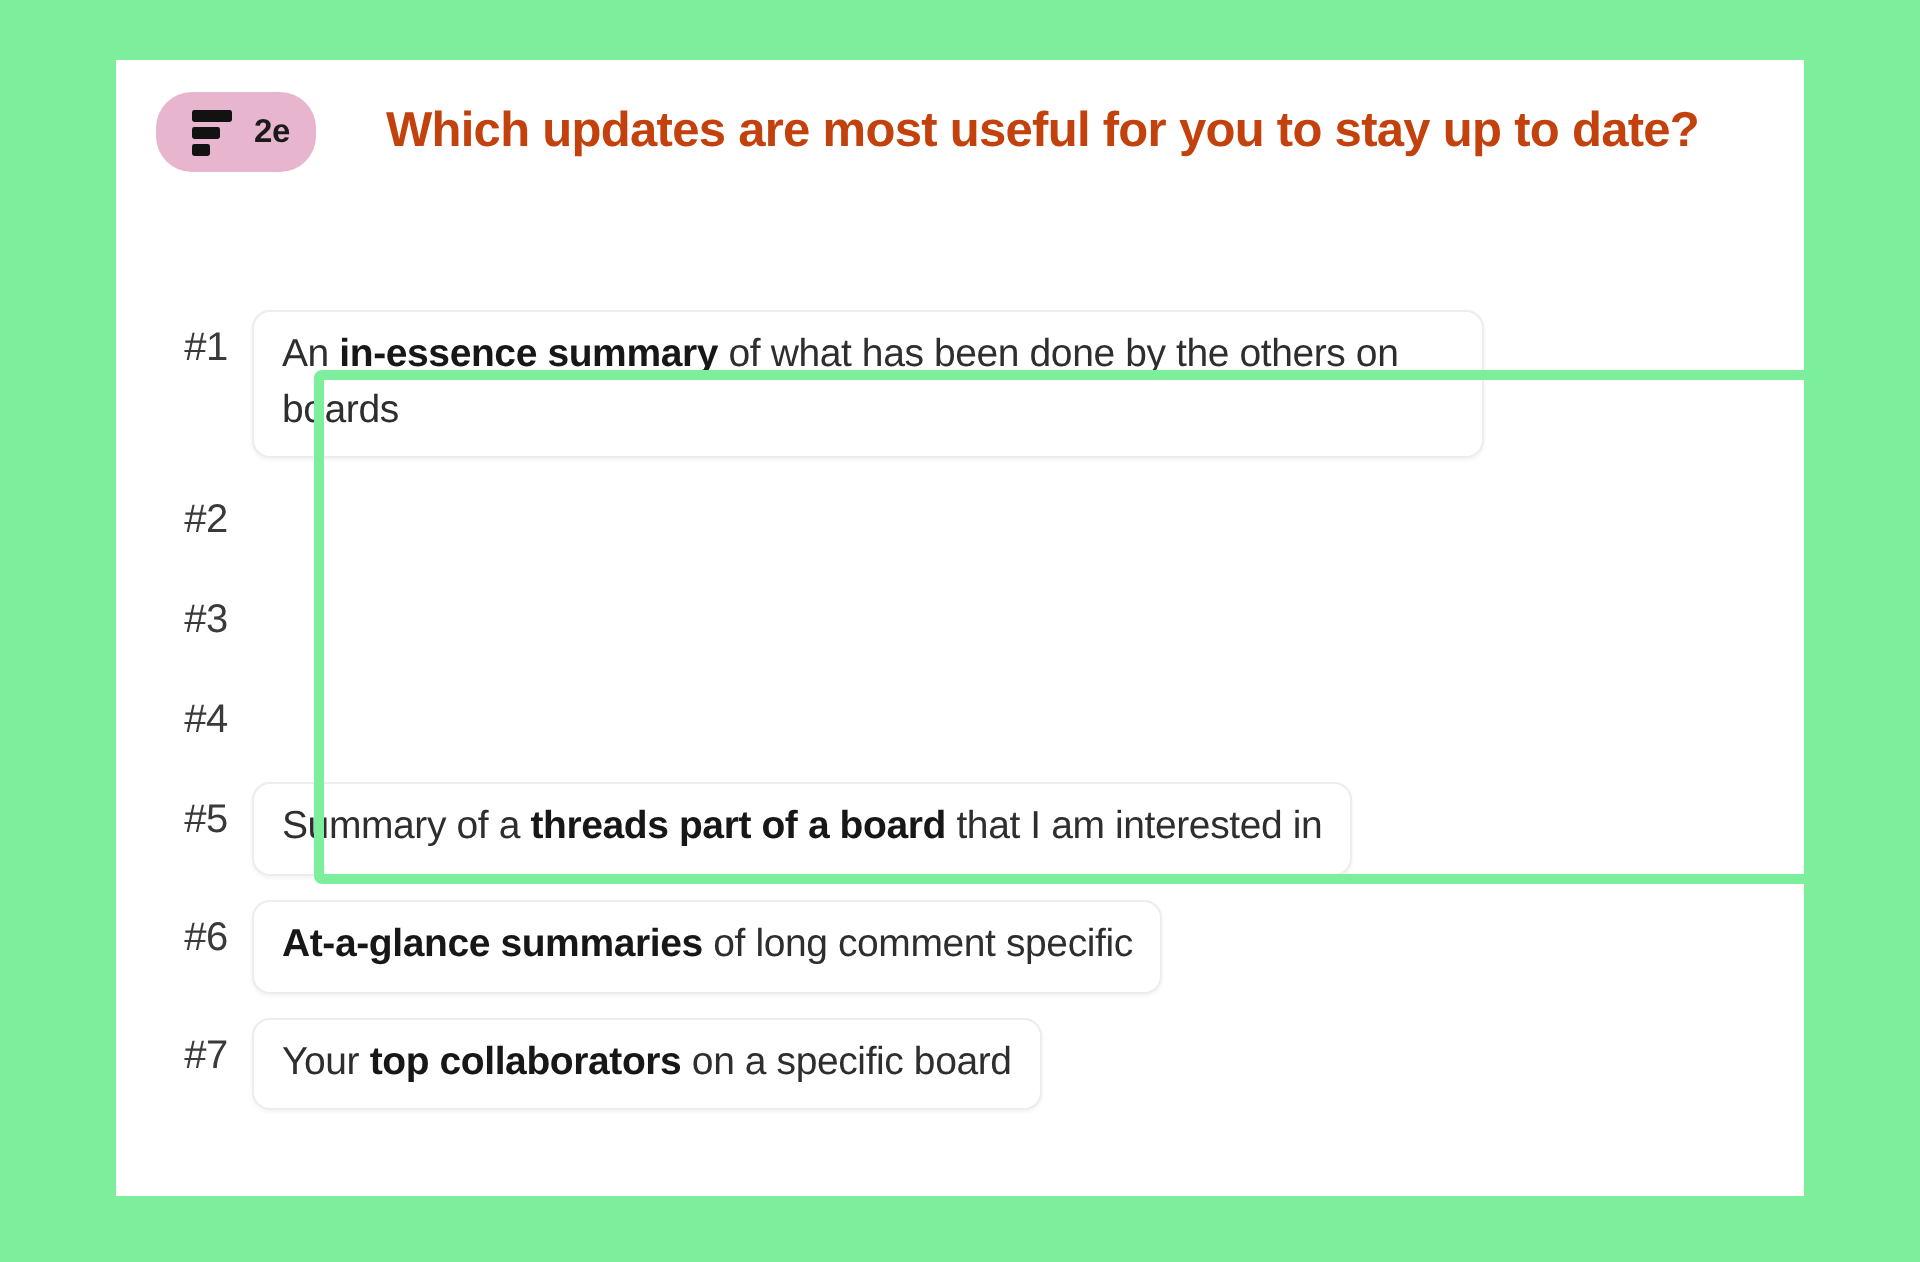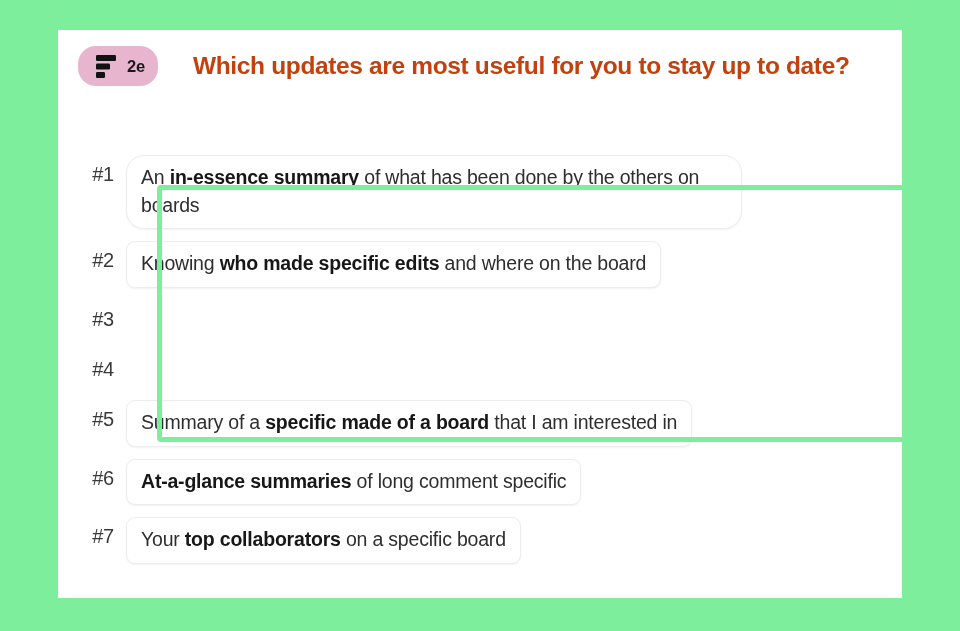--- a/index.html
+++ b/index.html
@@ -115,21 +115,20 @@
     max-width: 712px;
   }
 
   .rank-box b {
     font-weight: bold;
     color: #171717;
   }
 
   .rank-row.wide .rank-box {
     width: 616px;
-    border-radius: 18px;
   }
 
   
   .highlight-frame {
     position: absolute;
     left: 99px;
     top: 155px;
     width: 766px;
     height: 257px;
     border: 5px solid #7dee9c;
@@ -157,31 +156,30 @@
       <div class="question-title">Which updates are most useful for you to stay up to date?</div>
     </div>
 
     <div class="ranking-list">
         <div class="rank-row wide">
           <div class="rank-number">#1</div>
           <div class="rank-box"><span>An </span><b>in-essence summary</b><span> of what has been done by the others on boards</span></div>
         </div>
         <div class="rank-row">
           <div class="rank-number">#2</div>
-          <div class="rank-box"><span>Knowing </span><b>who made specific edits</b><span> and where on the board</span></div>
         </div>
         <div class="rank-row">
           <div class="rank-number">#3</div>
         </div>
         <div class="rank-row">
           <div class="rank-number">#4</div>
         </div>
         <div class="rank-row">
           <div class="rank-number">#5</div>
-          <div class="rank-box"><span>Summary of a </span><b>specific made of a board</b><span> that I am interested in</span></div>
+          <div class="rank-box"><span>Summary of a </span><b>threads part of a board</b><span> that I am interested in</span></div>
         </div>
         <div class="rank-row">
           <div class="rank-number">#6</div>
           <div class="rank-box"><b>At-a-glance summaries</b><span> of long comment specific</span></div>
         </div>
         <div class="rank-row">
           <div class="rank-number">#7</div>
           <div class="rank-box"><span>Your </span><b>top collaborators</b><span> on a specific board</span></div>
         </div>
       </div>

